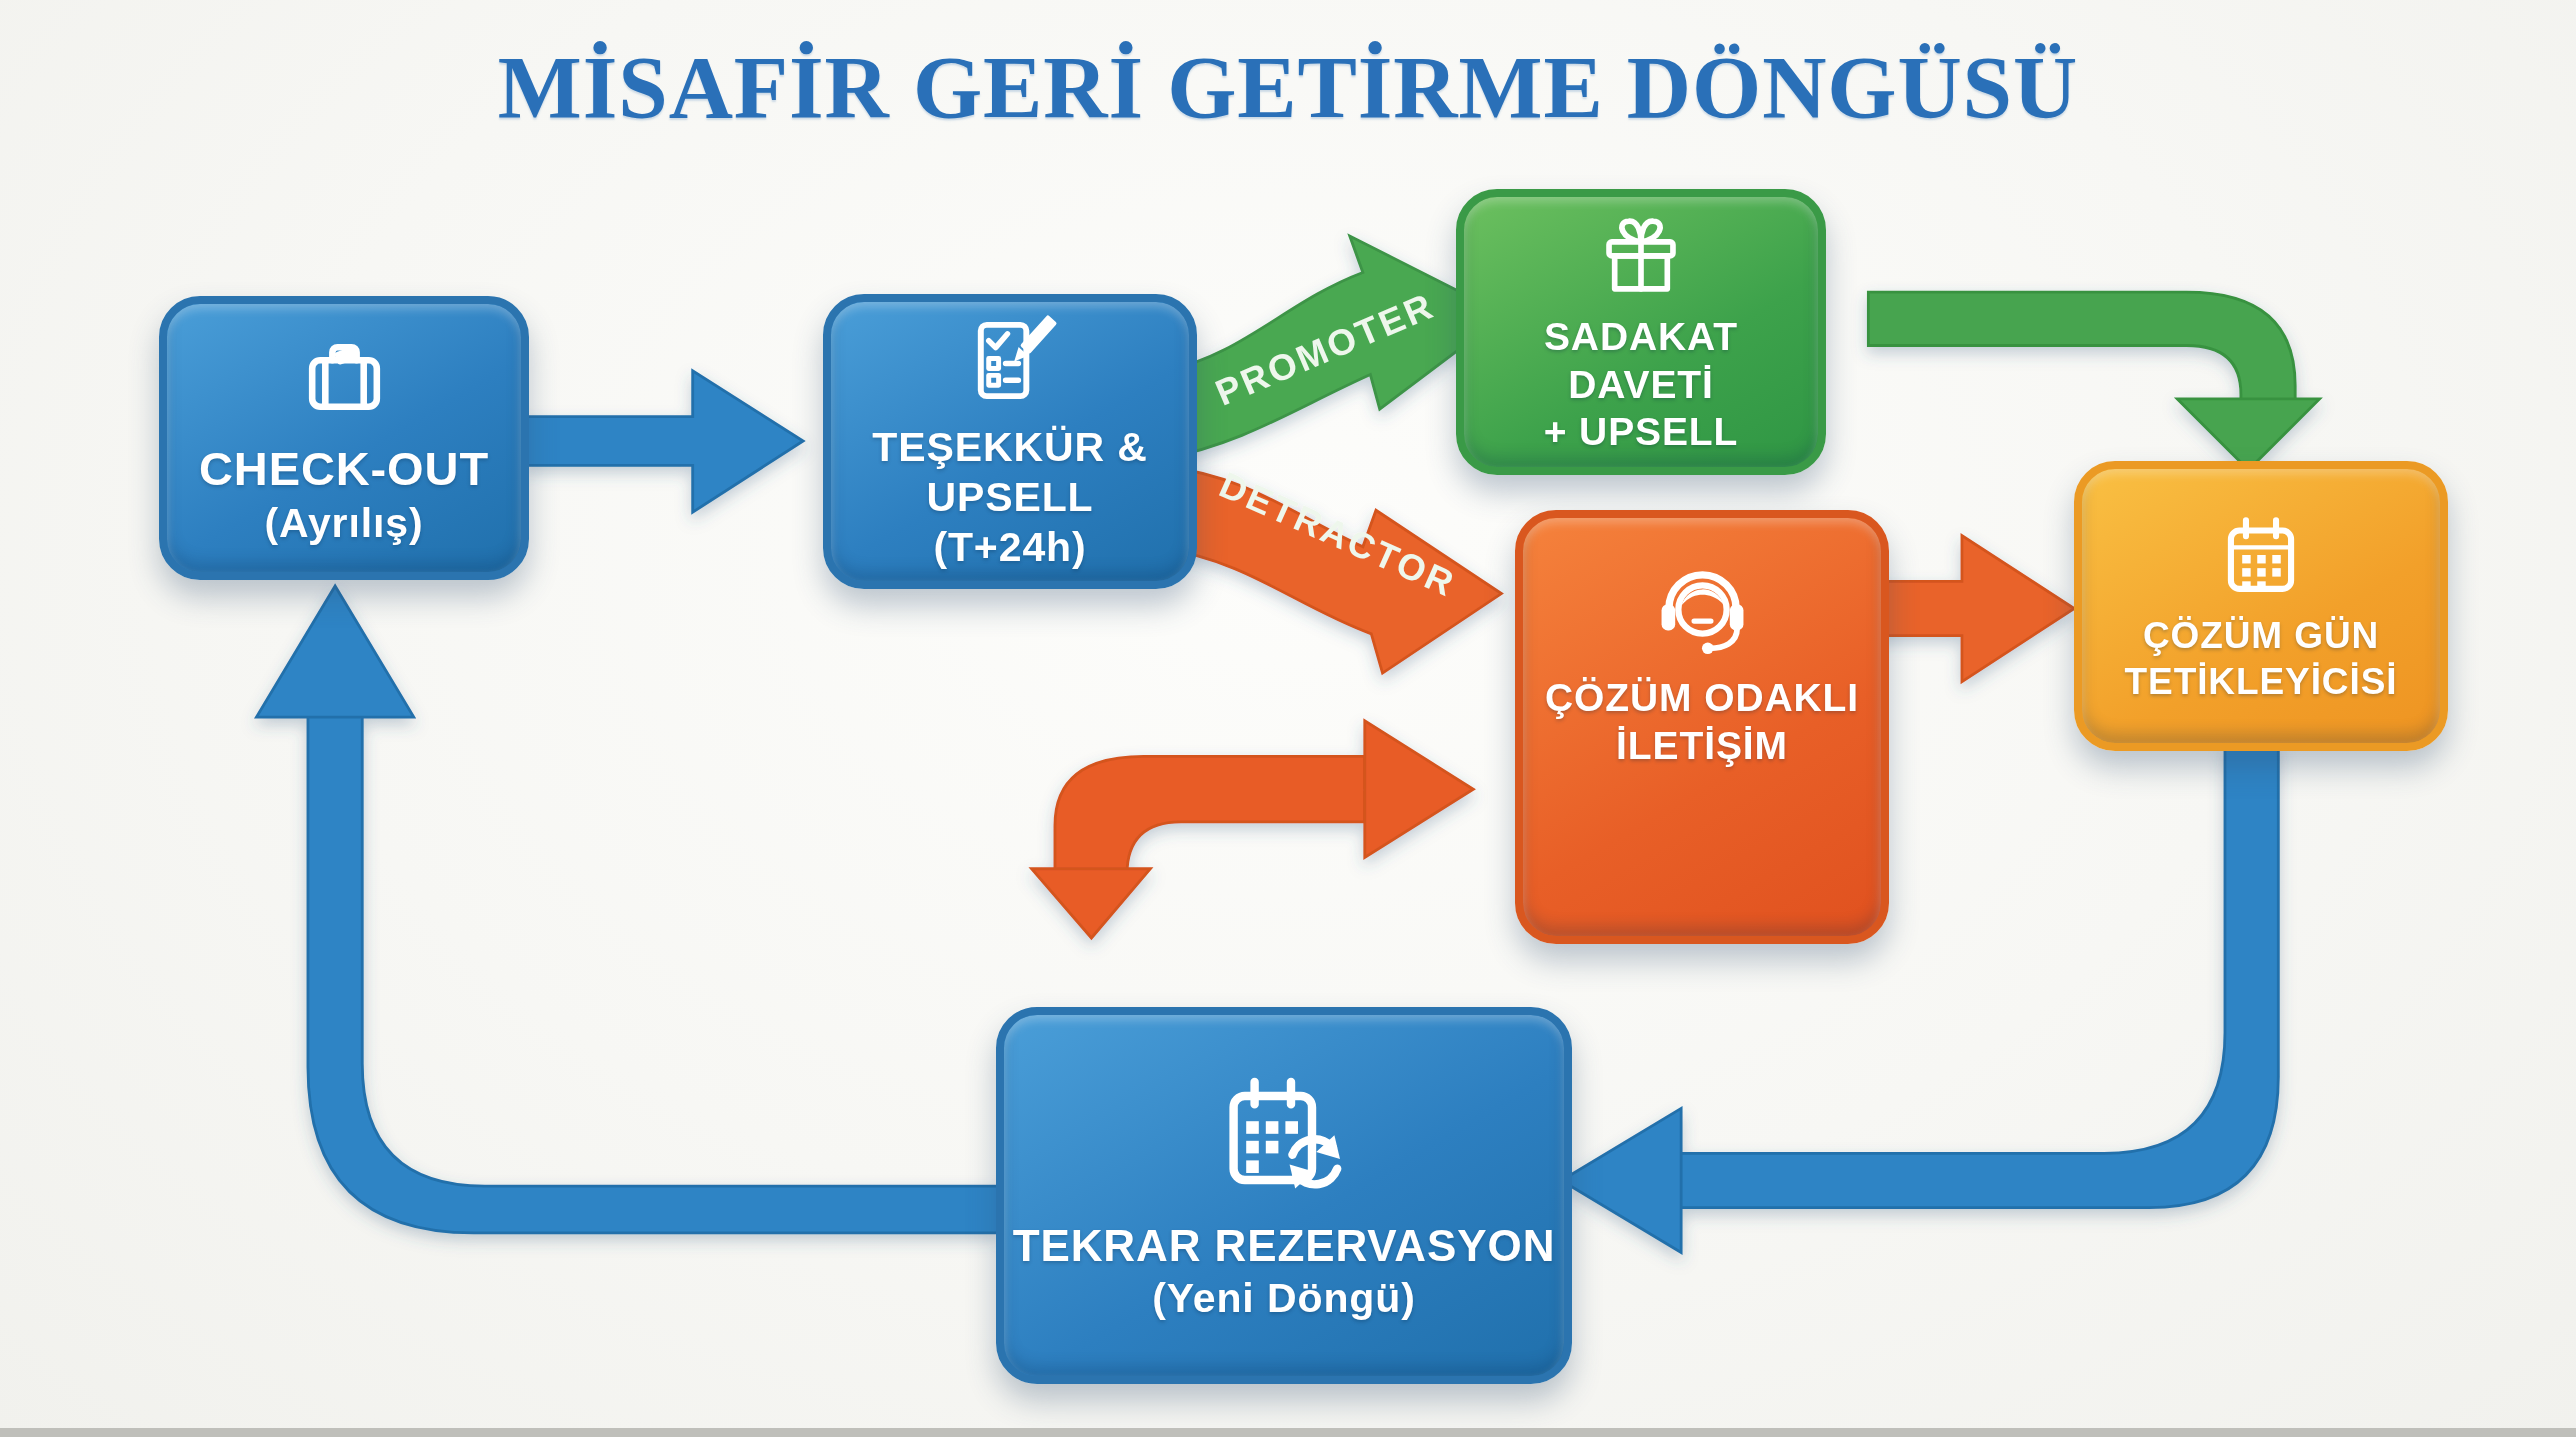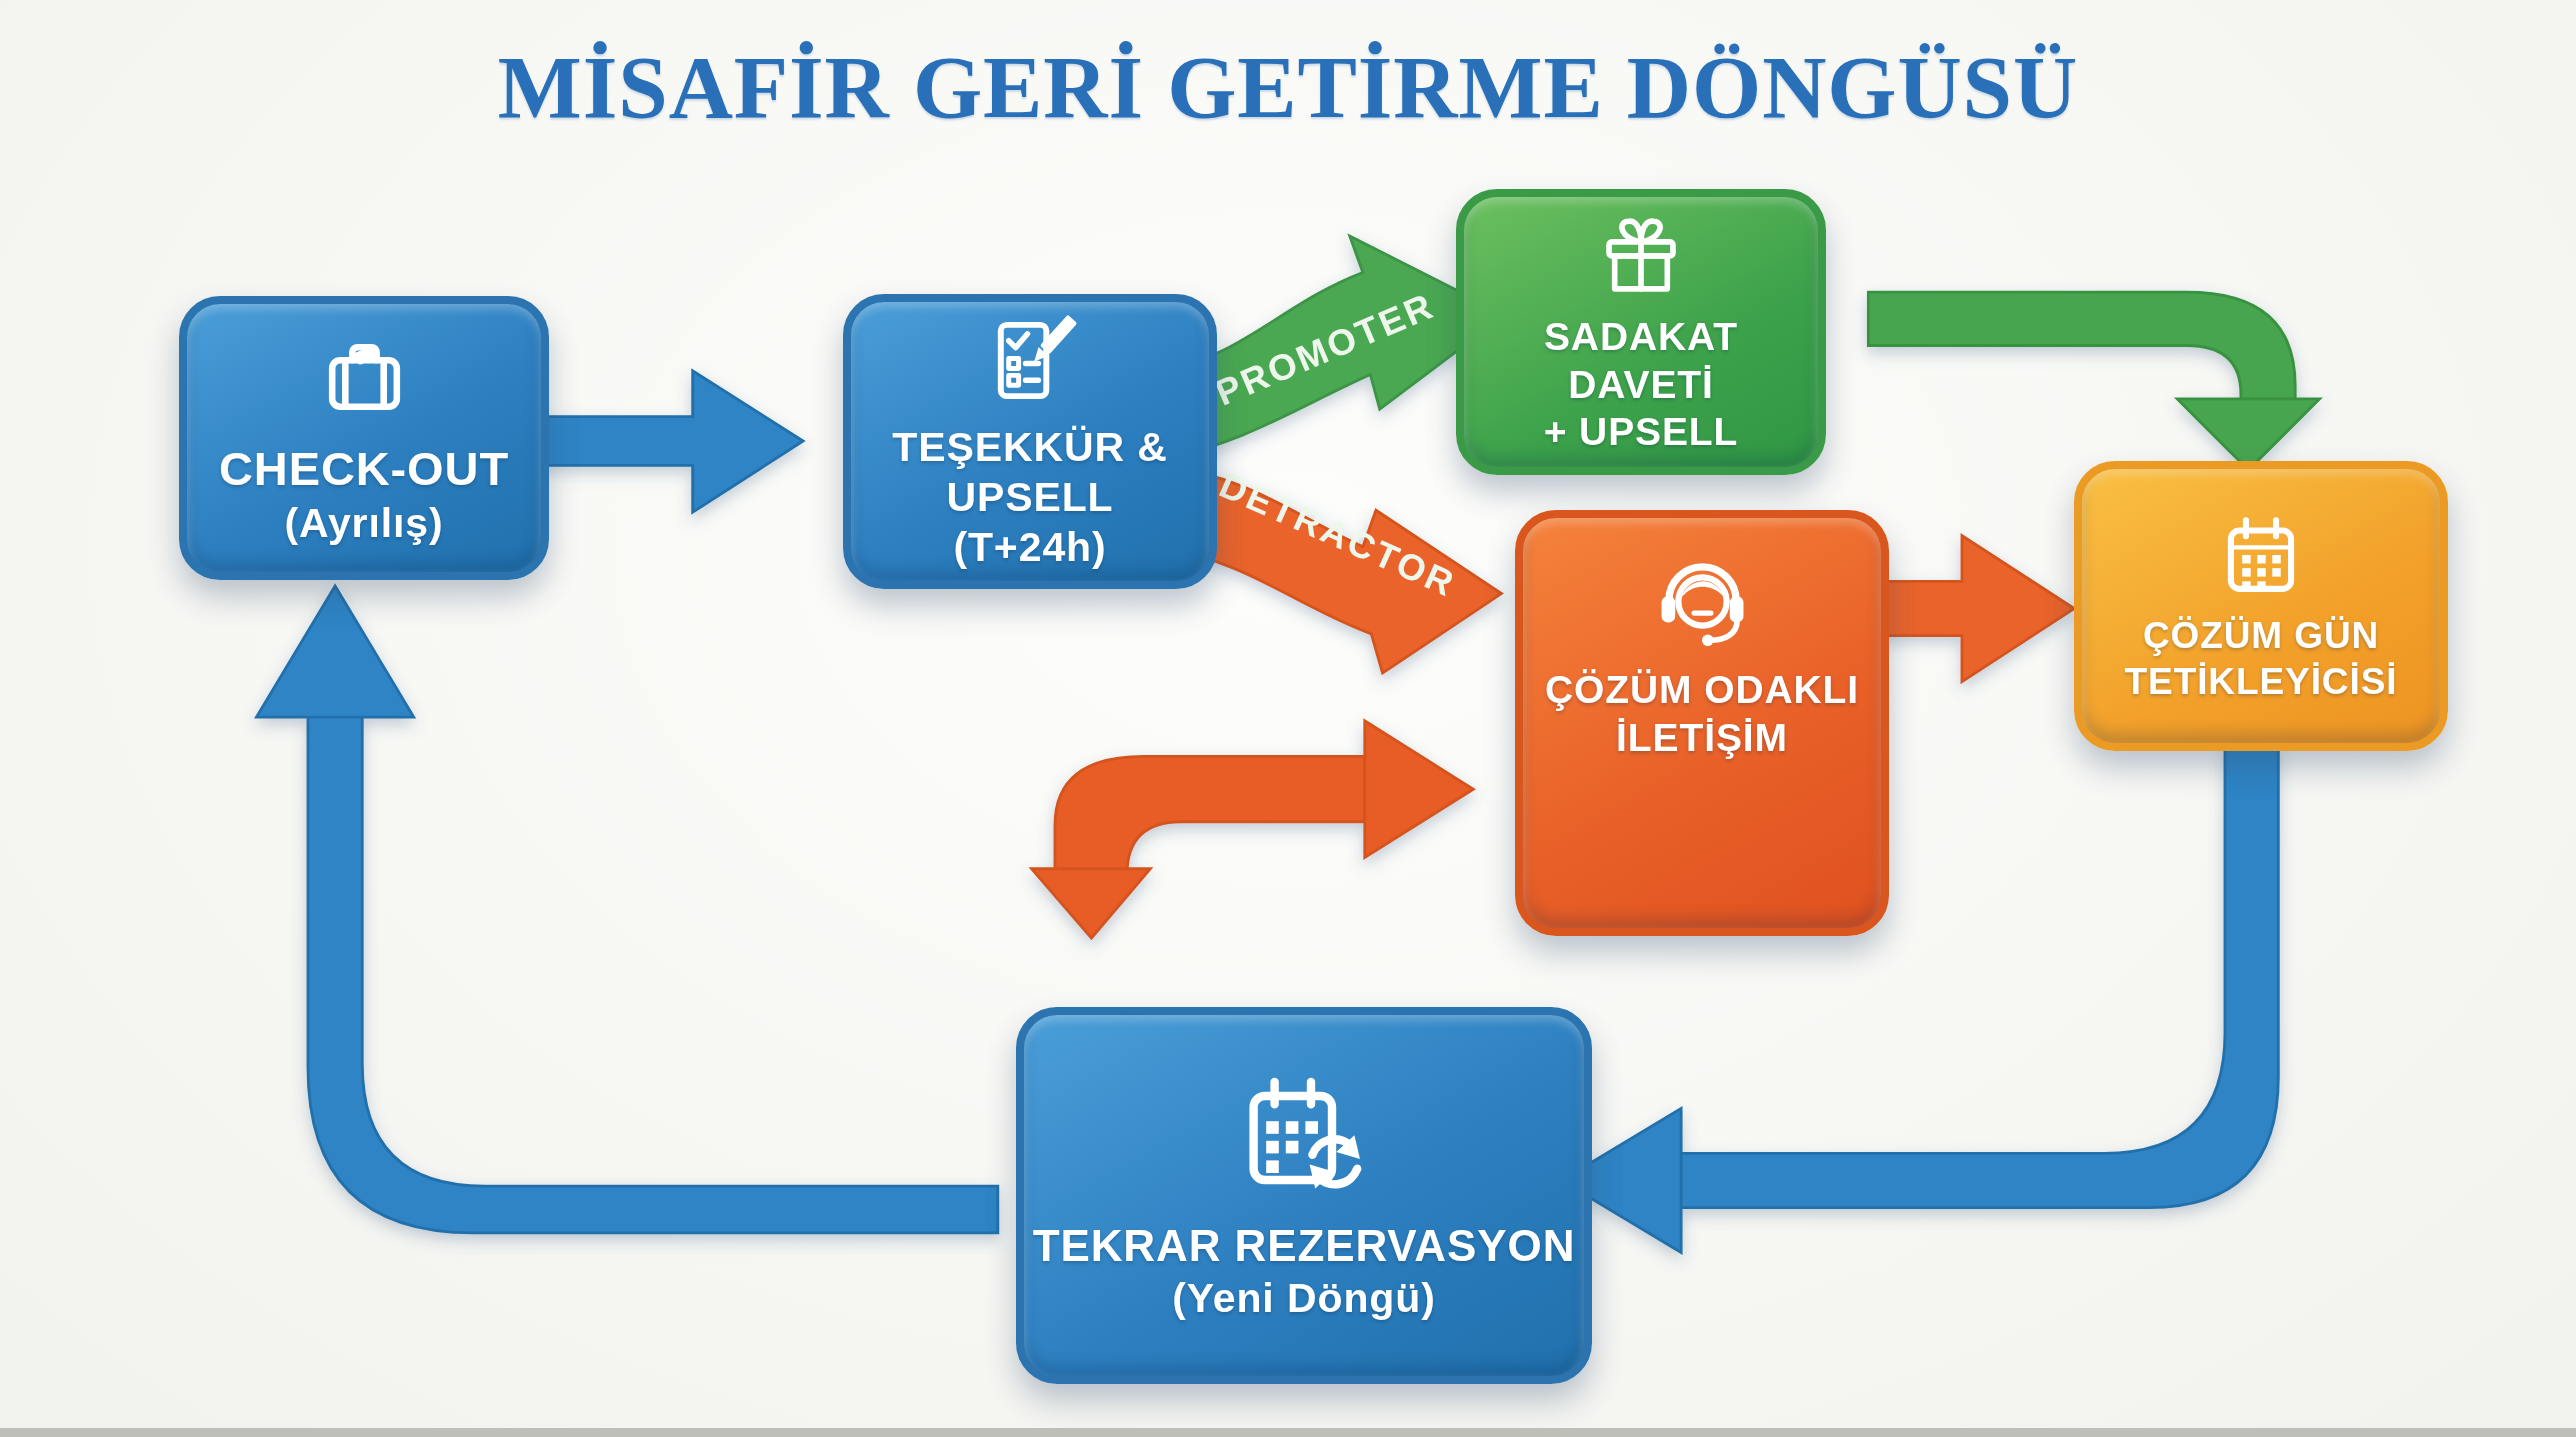--- a/index.html
+++ b/index.html
@@ -17,36 +17,36 @@
   }
   svg.flow{position:absolute;left:0;top:0;}
   .ribbon-text{font-family:"Liberation Sans",sans-serif;font-size:39px;font-weight:800;fill:#eef7ec;letter-spacing:3px;}
   .node{
     position:absolute;border-radius:41px;display:flex;flex-direction:column;
     align-items:center;justify-content:center;color:#fff;text-align:center;font-weight:800;
     box-shadow:0 17px 30px rgba(45,75,110,.30), inset 0 4.7px 9.4px rgba(255,255,255,.28), inset 0 -9.4px 15px rgba(0,35,70,.20);
   }
   .node .icon{margin-bottom:11.2px;}
   .node .l1,.node .l2,.node .l3{line-height:1.22;letter-spacing:0.9px;text-shadow:0 1.9px 3.7px rgba(0,30,60,.25);}
-  .node-blue{background:linear-gradient(150deg,#4a9ed8 0%,#2d7fc0 55%,#2070ac 100%);border:8.4px solid #2b74af;margin-left:20px;}
+  .node-blue{background:linear-gradient(150deg,#4a9ed8 0%,#2d7fc0 55%,#2070ac 100%);border:8.4px solid #2b74af;}
   .node-green{background:linear-gradient(150deg,#6cc05f 0%,#3da24b 60%,#2f9644 100%);border:8.4px solid #3a9a47;}
   .node-orange{background:linear-gradient(150deg,#f5823c 0%,#e85f27 60%,#e0511f 100%);border:8.4px solid #d9571f;}
   .node-amber{background:linear-gradient(150deg,#f9c043 0%,#f2a02a 60%,#ee9422 100%);border:8.4px solid #eb9a24;}
 
   #node-checkout{left:159px;top:296px;width:354px;height:268px;}
   #node-checkout .l1{font-size:47px;}
   #node-checkout .l2{font-size:41px;}
 
   #node-tesekkur{left:823px;top:294px;width:358px;height:279px;}
   #node-tesekkur .l1,#node-tesekkur .l2,#node-tesekkur .l3{font-size:41px;}
 
   #node-sadakat{left:1456px;top:189px;width:354px;height:270px;}
   #node-sadakat .l1,#node-sadakat .l2,#node-sadakat .l3{font-size:39px;}
 
-  #node-cozum{left:1515px;top:510px;width:358px;height:378px;justify-content:flex-start;padding-top:32px;box-sizing:content-box;}
+  #node-cozum{left:1515px;top:510px;width:358px;height:378px;justify-content:flex-start;padding-top:40px;box-sizing:content-box;}
   #node-cozum .l1,#node-cozum .l2{font-size:39px;}
 
   #node-ozelgun{left:2074px;top:461px;width:358px;height:274px;}
   #node-ozelgun .l1,#node-ozelgun .l2{font-size:37px;}
 
   #node-tekrar{left:996px;top:1007px;width:560px;height:361px;}
   #node-tekrar .l1{font-size:44px;}
   #node-tekrar .l2{font-size:41px;}
 
   .icon svg{display:block;}

